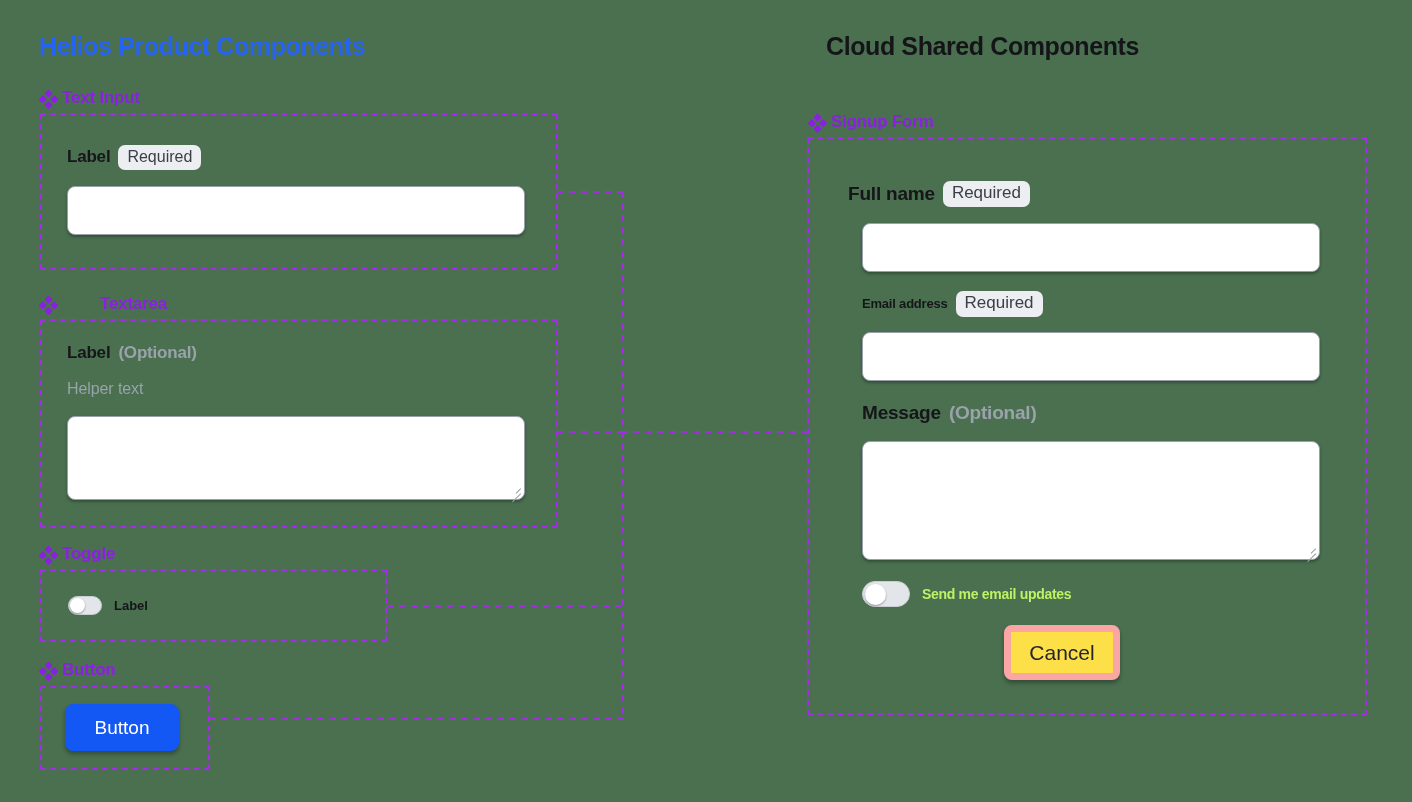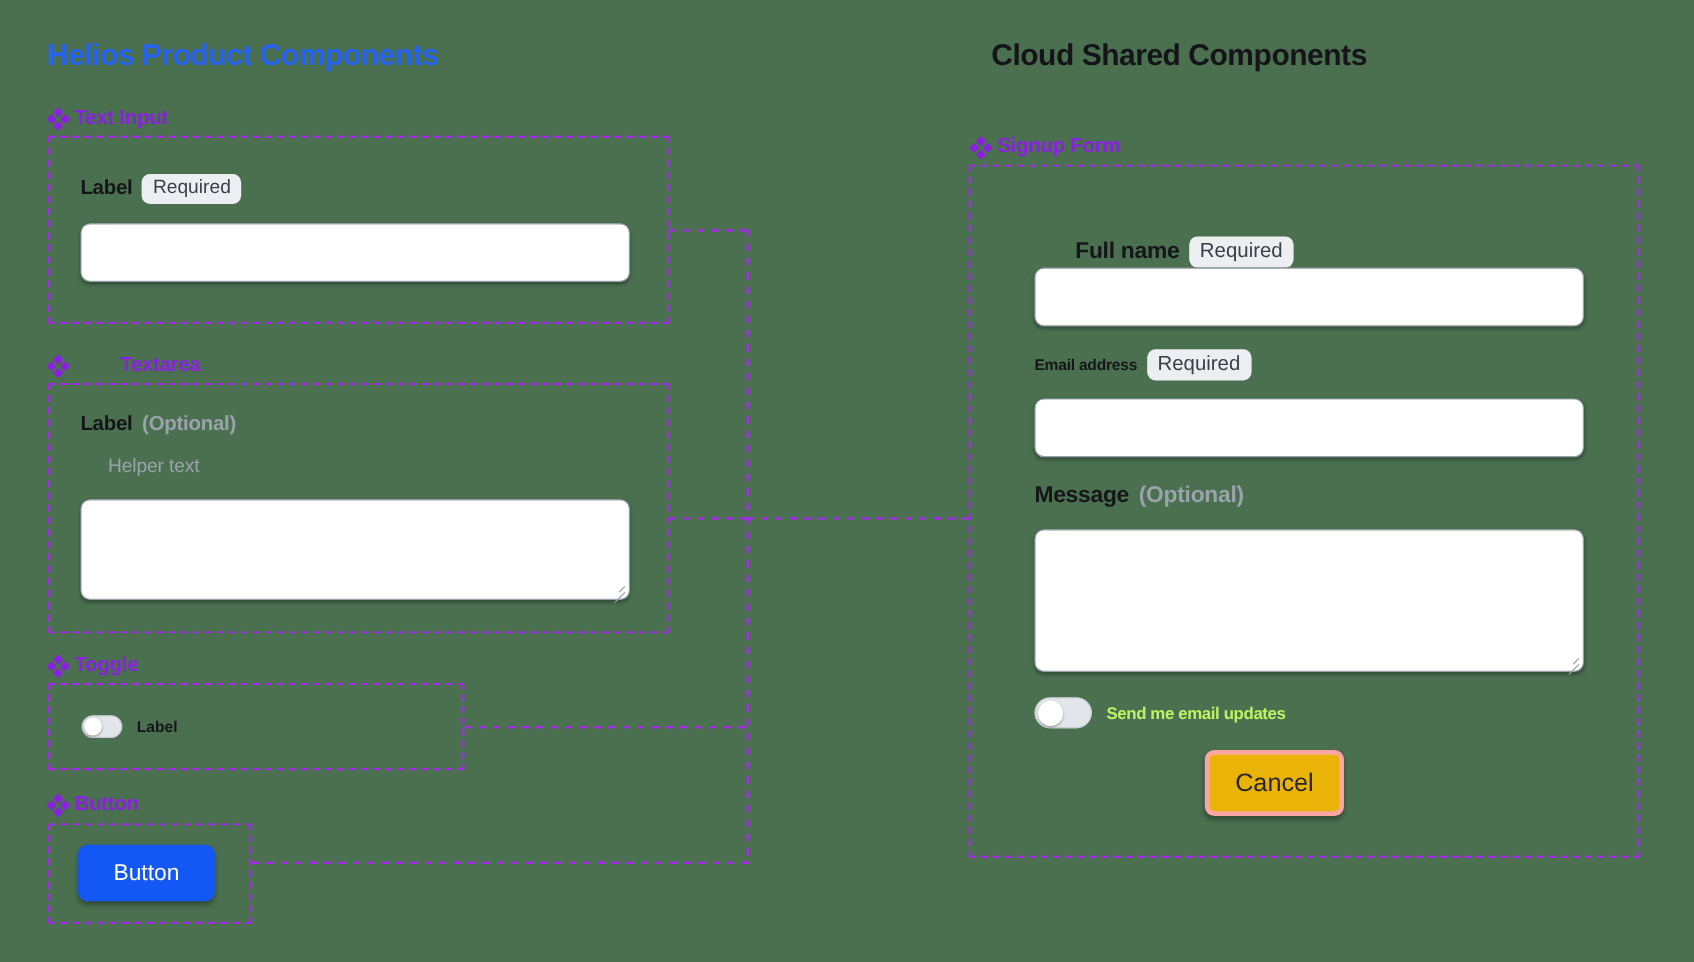--- a/index.html
+++ b/index.html
@@ -99,21 +99,20 @@
   .optional {
     font-size: 17px;
     font-weight: 700;
     color: #9aa2ab;
     letter-spacing: -0.2px;
   }
   .helper {
     font-size: 16px;
     color: #9aa2ab;
     letter-spacing: -0.1px;
-    margin-left: 23px;
   }
 
   .textfield {
     background: #ffffff;
     border: 1px solid #9aa0ab;
     border-radius: 8px;
     box-shadow: 0 2px 3px rgba(0,0,0,0.30);
     width: 100%;
     height: 100%;
     display: block;
@@ -185,23 +184,23 @@
     line-height: 1;
     white-space: nowrap;
   }
   .btn-primary {
     background: #1358f5;
     color: #ffffff;
     box-shadow: 0 3px 4px rgba(0,0,0,0.33);
     border-color: #1358f5;
   }
   .btn-secondary {
-    background: #eab308;
+    background: #fde047;
     color: #24262b;
-    border: 4px solid #fca5a5;
+    border: 7px solid #fca5a5;
     box-shadow: 0 3px 4px rgba(0,0,0,0.33);
   }
 
   
   .conn {
     position: absolute;
     background-repeat: repeat;
   }
   .conn.h {
     height: 2px;
@@ -313,21 +312,21 @@
       <i></i>
         <i></i>
         <i></i>
         <i></i>
     </span>
     <span>Signup Form</span>
   </div>
 
   <div class="frame" style="left:807px; top:137px; width:560px; height:578px;"></div>
 
-  <div style="position:absolute; left:896px; top:181px;margin-top:16px;">
+  <div style="position:absolute; left:848px; top:181px;">
     <div class="field-label-row">
       <span class="field-label" style="font-size:19px;">Full name</span>
       <span class="badge" style="font-size:17px;">Required</span>
     </div>
   </div>
 
   <div style="position:absolute; left:862px; top:223px; width:458px; height:49px;">
     <input class="textfield" type="text" placeholder="" style="">
   </div>
 

